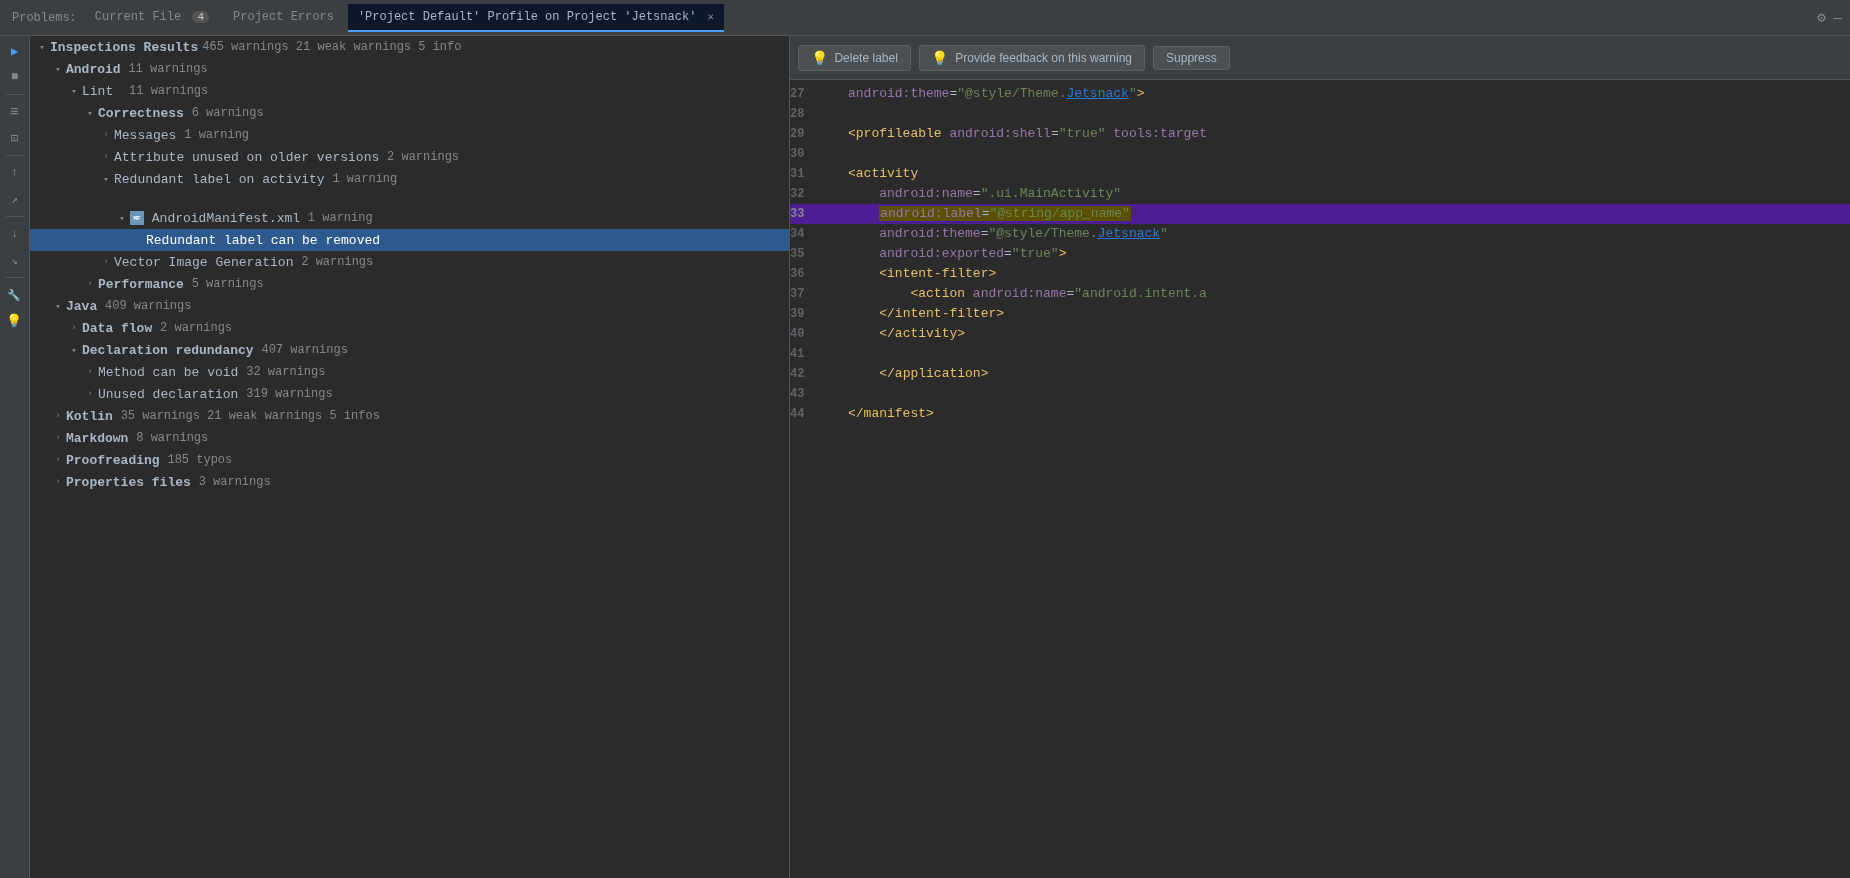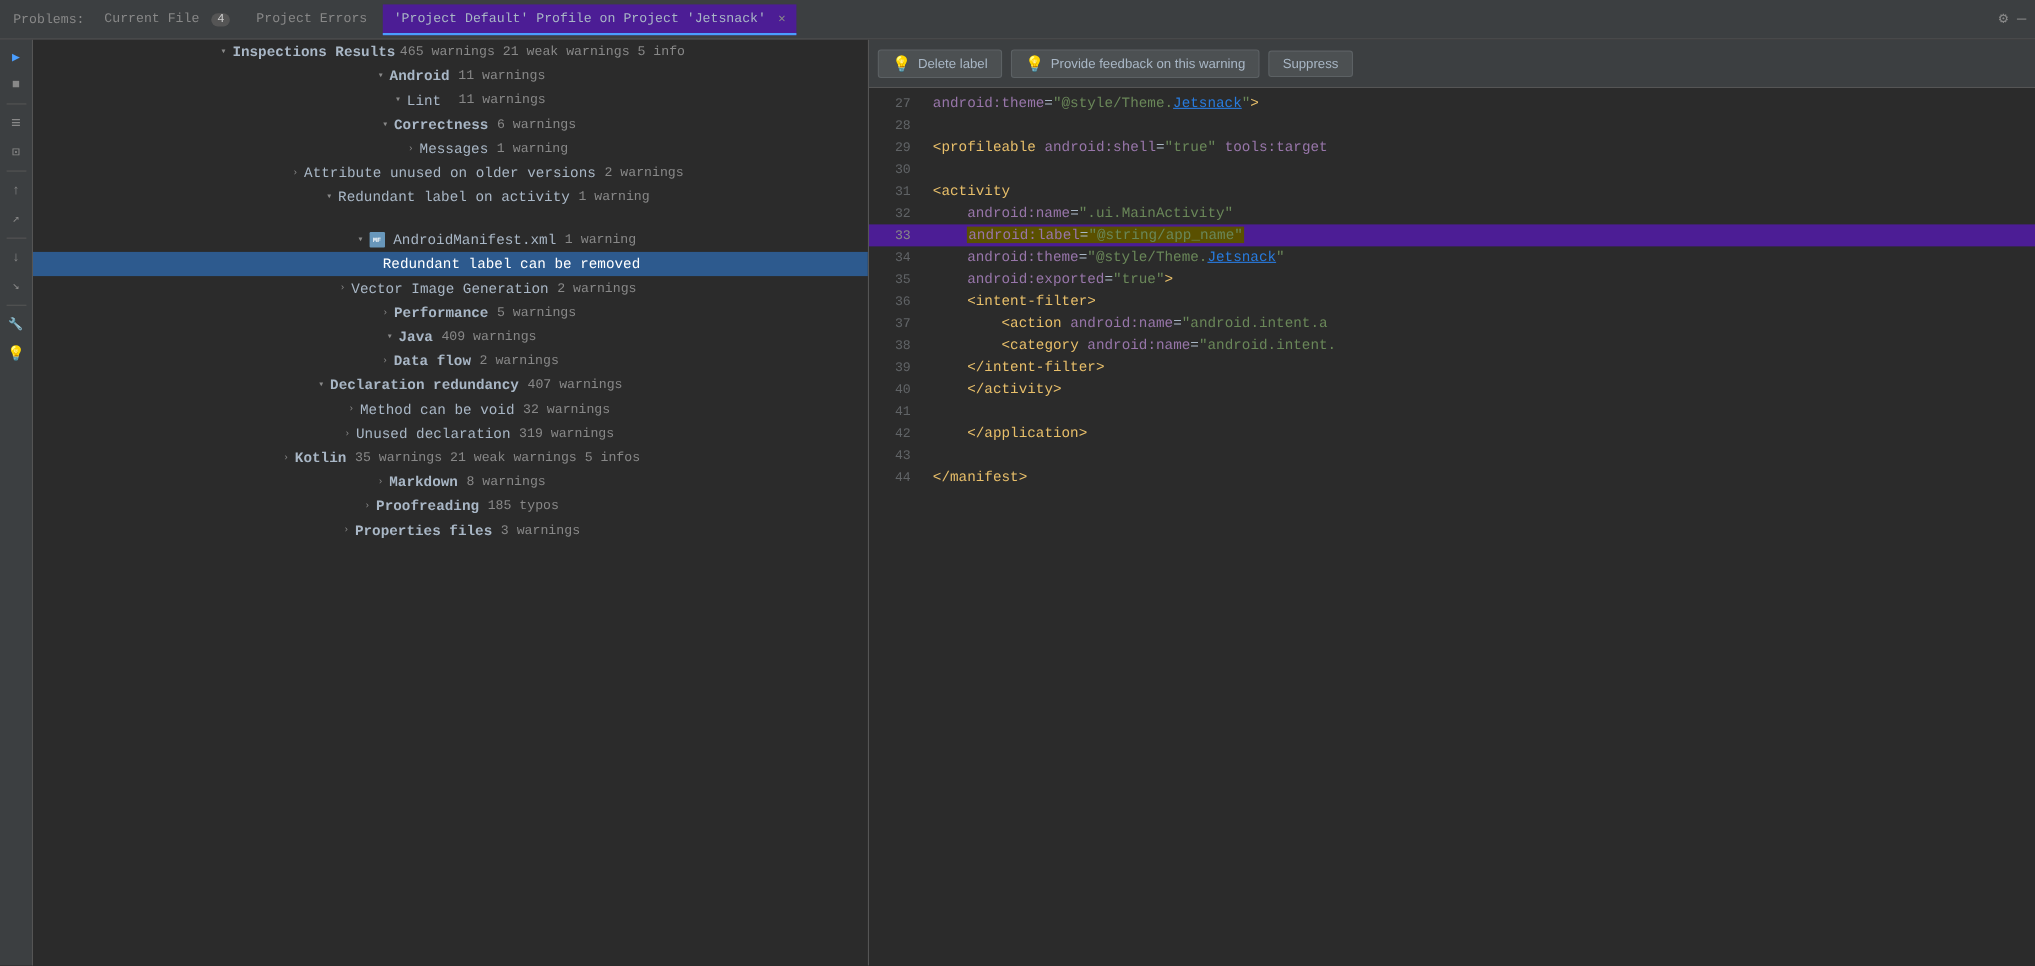--- a/index.html
+++ b/index.html
@@ -40,21 +40,21 @@
       padding: 6px 10px;
       font-size: 12px;
       color: #888;
       cursor: pointer;
       border-bottom: 2px solid transparent;
       white-space: nowrap;
     }
     .tab.active {
       color: #a9b7c6;
       border-bottom: 2px solid #4a9eff;
-      background: #4c1d95;
+      background: #0f172a;
       font-family: Liberation Mono, monospace;
     }
     .tab-close {
       font-size: 11px;
       margin-left: 4px;
       color: #888;
     }
     .tab-bar-right {
       display: flex;
       align-items: center;
@@ -114,21 +114,20 @@
       flex-direction: column;
     }
 
     .tree-item {
       display: flex;
       align-items: center;
       padding: 2px 5px;
       cursor: pointer;
       white-space: nowrap;
       min-height: 22px;
-      justify-content: center;
     }
     .tree-item.selected { background: #2d5a8e; color: #ffffff; }
 
     .tree-arrow {
       width: 16px;
       height: 16px;
       display: inline-flex;
       align-items: center;
       justify-content: center;
       font-size: 9px;
@@ -227,26 +226,26 @@
     }
 
     .code-line {
       display: flex;
       align-items: flex-start;
       min-height: 20px;
       line-height: 20px;
     }
     .line-num {
       width: 50px;
-      text-align: right;
       padding-right: 12px;
       color: #606366;
       font-size: 12px;
       flex-shrink: 0;
       user-select: none;
+      font-weight: bold;
     }
     .line-content {
       flex: 1;
       padding-left: 8px;
       font-size: 13px;
       white-space: pre;
     }
 
     
     .xml-tag { color: #e8bf6a; }
@@ -498,24 +497,20 @@
       <div class="code-line">
         <span class="line-num">36</span>
         <span class="line-content">    <span class="xml-bracket">&lt;</span><span class="xml-tag">intent-filter</span><span class="xml-bracket">&gt;</span></span>
       </div>
 
       <div class="code-line">
         <span class="line-num">37</span>
         <span class="line-content">        <span class="xml-bracket">&lt;</span><span class="xml-tag">action</span> <span class="xml-attr">android:name</span>=<span class="xml-value">"android.intent.a</span></span>
       </div>
 
-      <div class="code-line">
-        <span class="line-num">38</span>
-        <span class="line-content">        <span class="xml-bracket">&lt;</span><span class="xml-tag">category</span> <span class="xml-attr">android:name</span>=<span class="xml-value">"android.intent.</span></span>
-      </div>
 
       <div class="code-line">
         <span class="line-num">39</span>
         <span class="line-content">    <span class="xml-bracket">&lt;/</span><span class="xml-tag">intent-filter</span><span class="xml-bracket">&gt;</span></span>
       </div>
 
       <div class="code-line">
         <span class="line-num">40</span>
         <span class="line-content">    <span class="xml-bracket">&lt;/</span><span class="xml-tag">activity</span><span class="xml-bracket">&gt;</span></span>
       </div>

